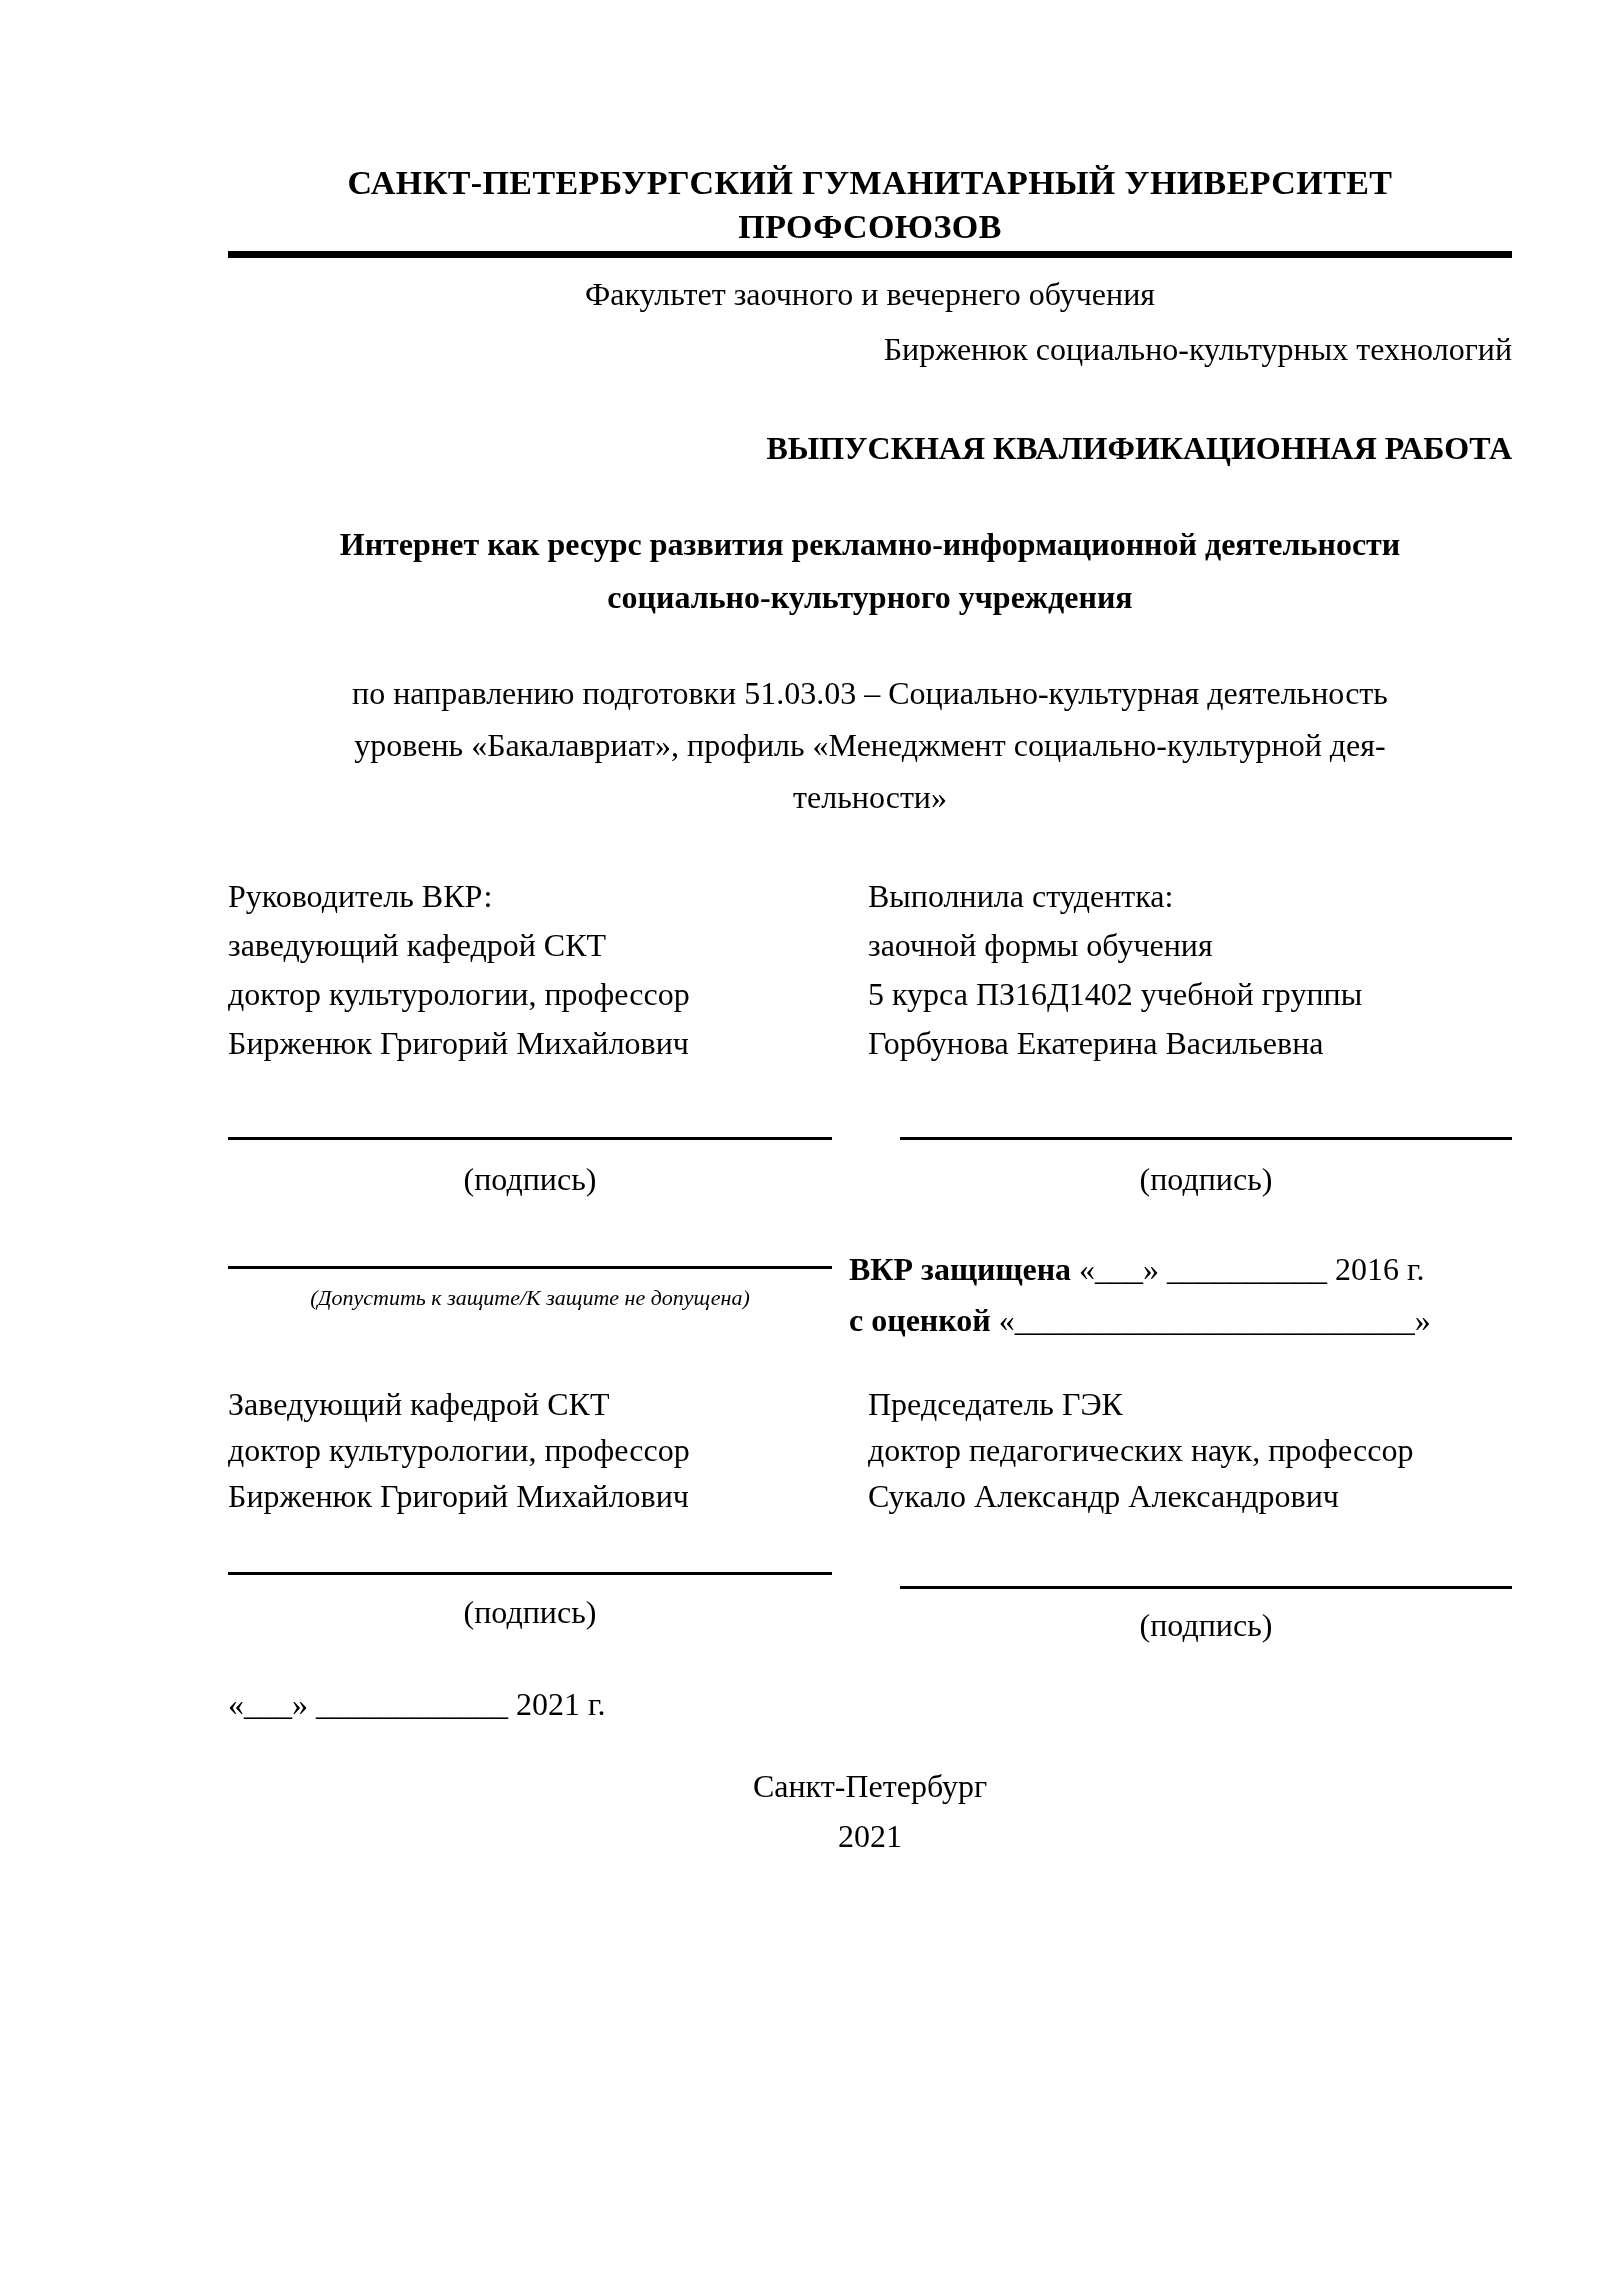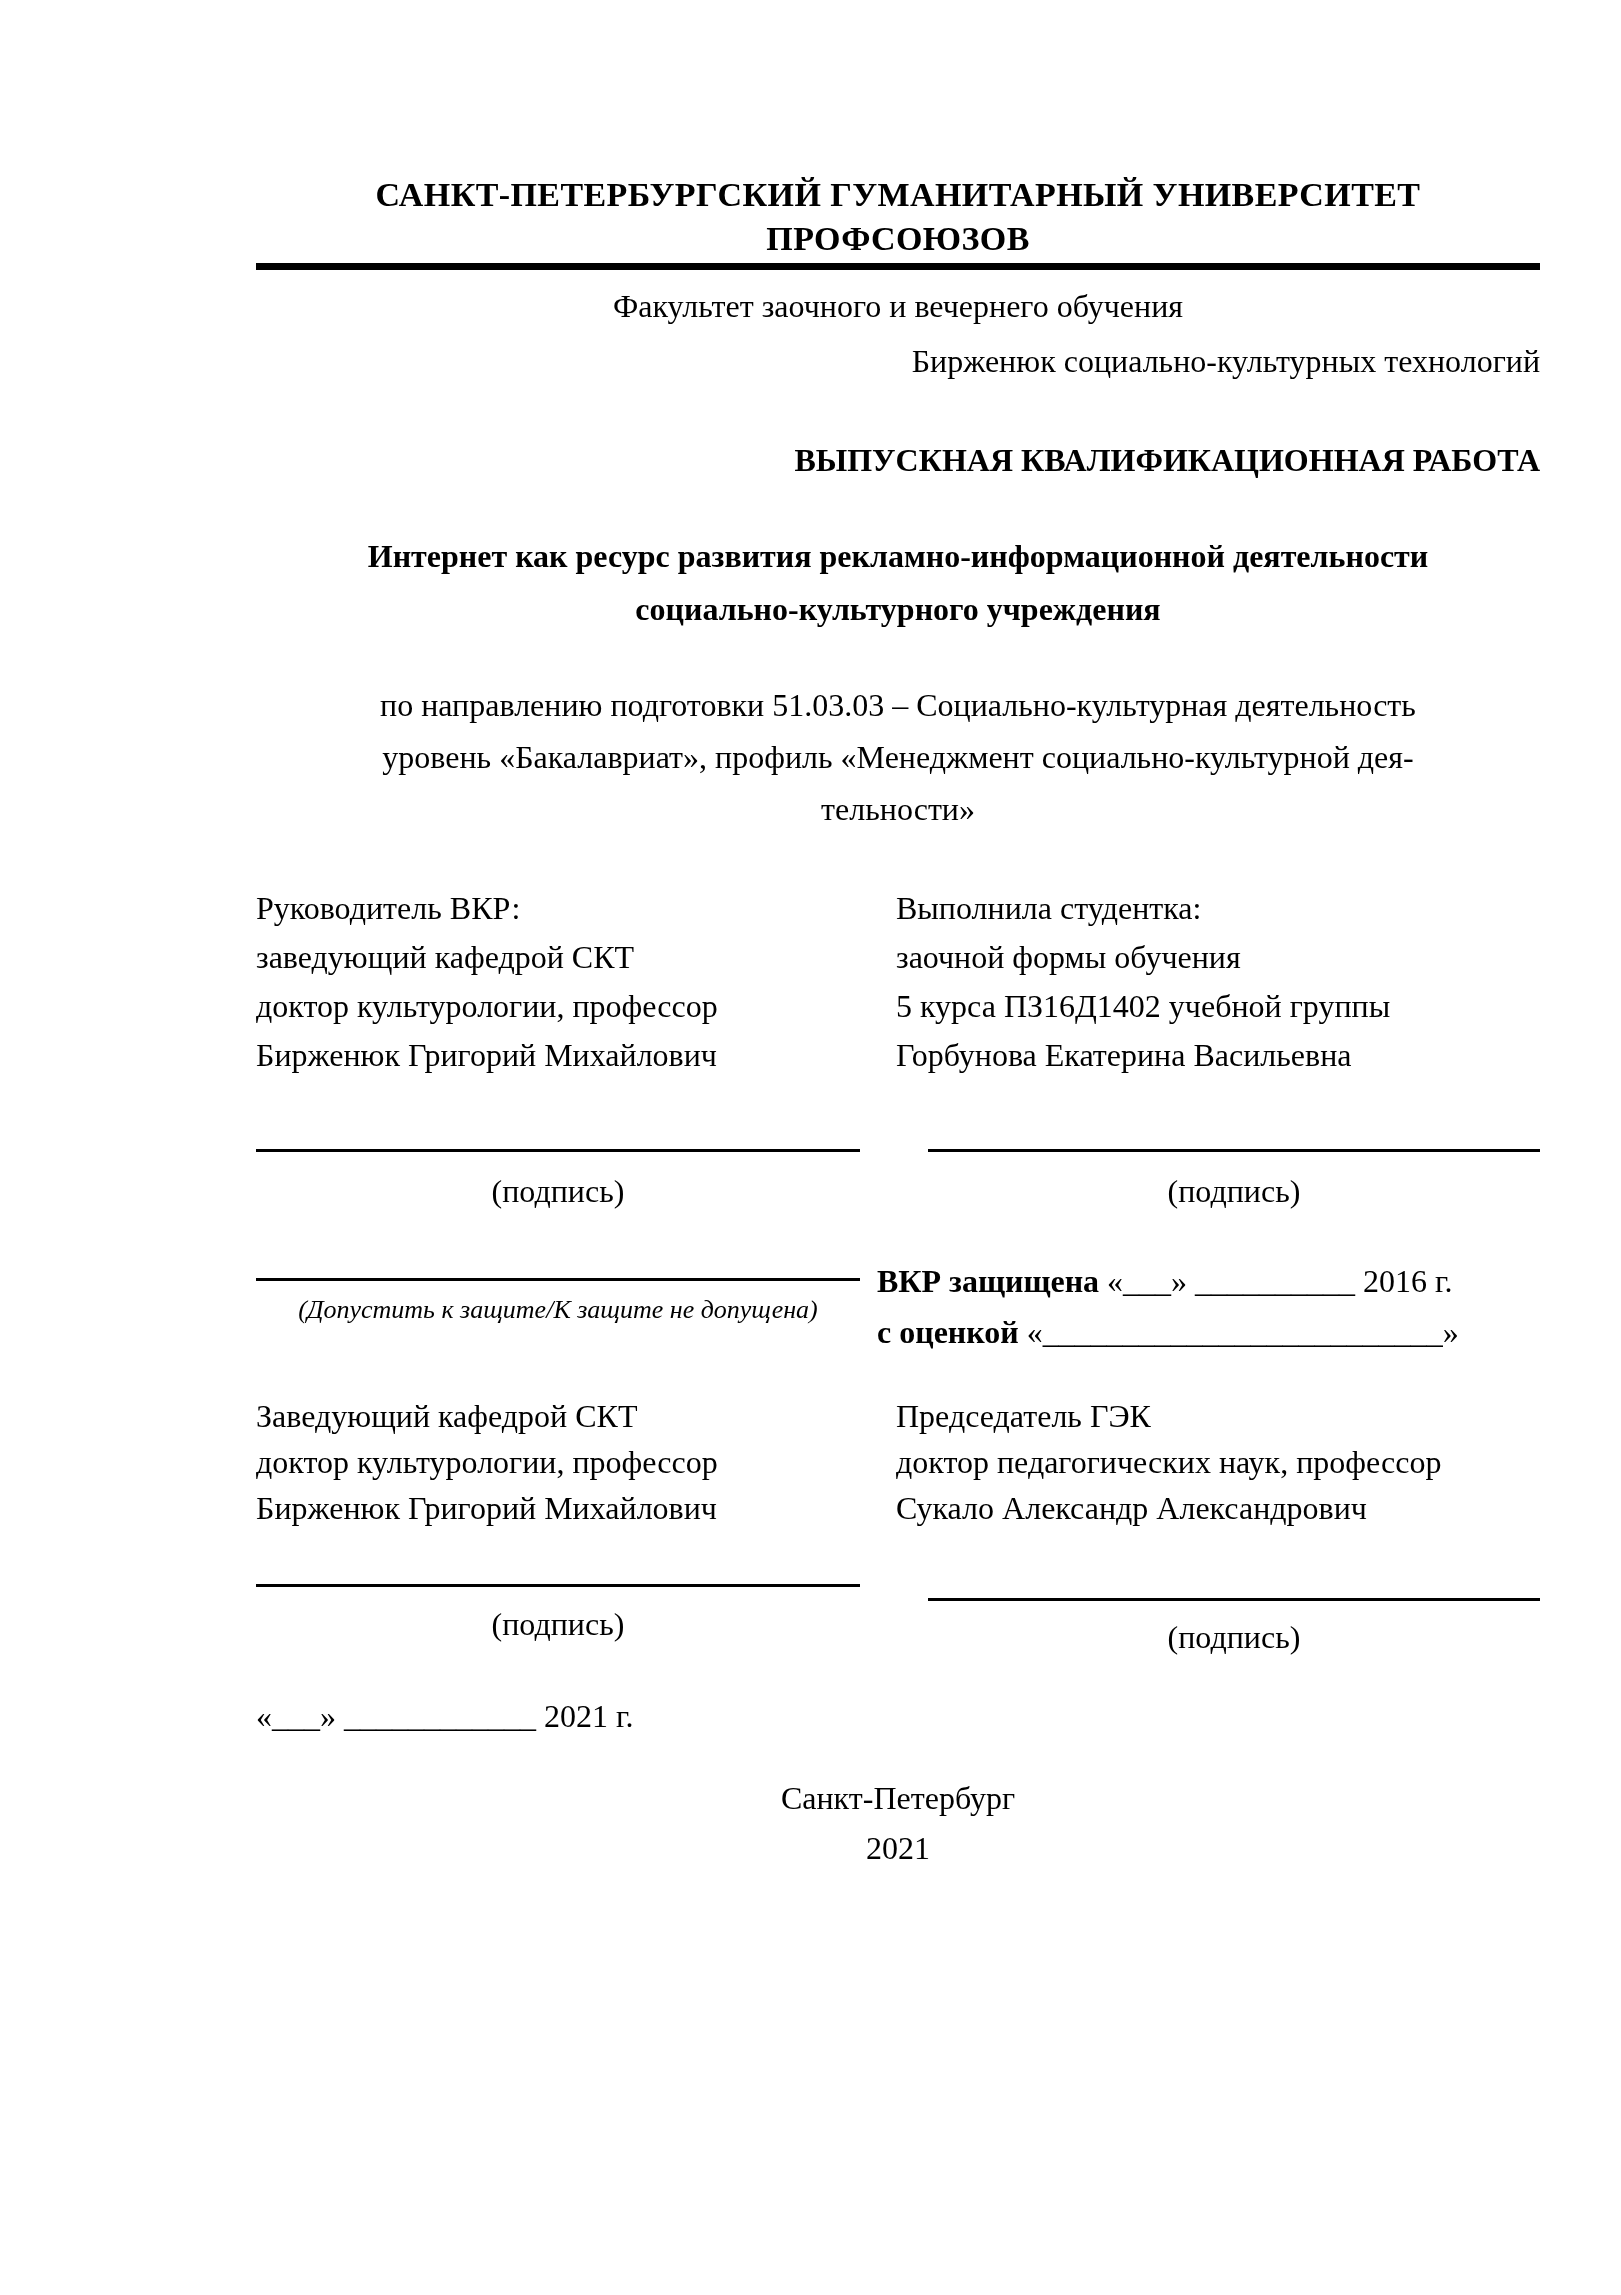--- a/index.html
+++ b/index.html
@@ -10,23 +10,22 @@
     height:2295px;
     background:#ffffff;
     color:#000000;
     font-family:"Liberation Serif","DejaVu Serif",serif;
     font-size:32px;
     overflow:hidden;
   }
   .content {
     position:absolute;
     left:228px;
-    top:16px;
+    top:4px;
     width:1284px;
-    margin-left:28px;
   }
   .univ-name {
     margin-top:157px;
     text-align:center;
     font-weight:bold;
     font-size:34px;
     line-height:44px;
     letter-spacing:0.4px;
   }
   .header-rule {
@@ -84,21 +83,21 @@
     margin-top:20.4px;
     text-align:center;
     line-height:39px;
   }
   .mid-row { margin-top:46px; }
   .mid-left { width:604px; }
   .mid-left .spacer { height:20.4px; }
   .admission-caption {
     margin-top:11px;
     font-style:italic;
-    font-size:26px;
+    font-size:22px;
     line-height:35px;
     text-align:center;
     white-space:nowrap;
   }
   .mid-right { width:663px; }
   .defense-line1 { line-height:49px; white-space:nowrap; }
   .defense-line2 { line-height:52px; white-space:nowrap; }
   .bold { font-weight:bold; }
   .block2 { margin-top:35px; }
   .block2 .col { line-height:46px; }

